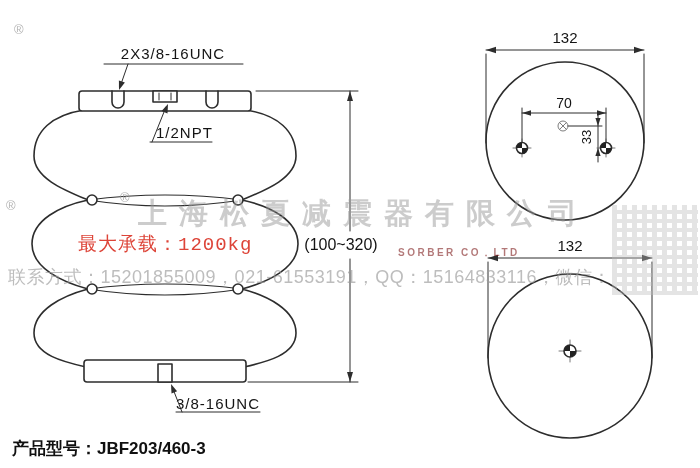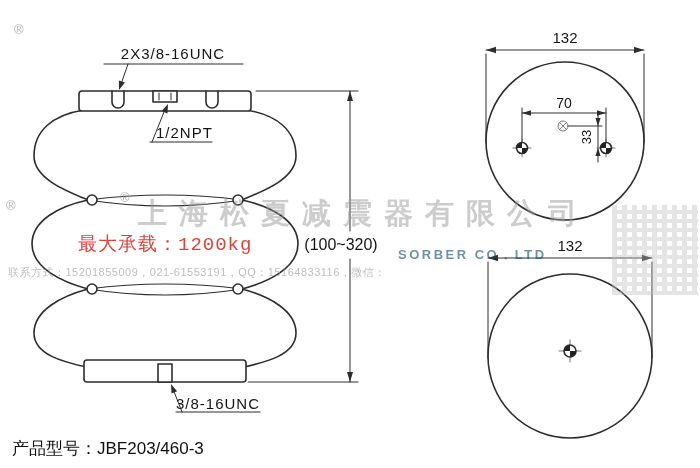--- a/index.html
+++ b/index.html
@@ -8,40 +8,40 @@
     font-family:"Liberation Sans", sans-serif;
   }
   .stage svg{position:absolute;left:0;top:0;}
   .ov{position:absolute;white-space:nowrap;}
   .reg{color:#9f9f9f;font-size:13px;opacity:.8;}
   .wm-cn{
     left:138px;top:194px;font-size:29px;font-weight:700;letter-spacing:12px;
     color:#9a9a9a;opacity:.5;
   }
   .wm-en{
-    left:398px;top:246px;font-size:13px;letter-spacing:2.5px;
-    color:#0c4a6e;opacity:.6;font-weight:700;
+    left:398px;top:246px;font-size:10px;letter-spacing:2.5px;
+    color:#7f1d1d;opacity:.6;font-weight:700;
   }
   .max-load{
     left:78px;top:231px;font-size:19px;letter-spacing:1px;
     color:#dd4438;
     font-family:Liberation Mono, monospace;
   }
   .contact{
-    left:8px;top:265px;font-size:11px;letter-spacing:.5px;
+    left:8px;top:265px;font-size:18px;letter-spacing:.5px;
     color:#9a9a9a;opacity:.65;
   }
   .qr{
     left:612px;top:205px;width:86px;height:90px;opacity:.4;
     background-image:
       repeating-linear-gradient(0deg,#bdbdbd 0 4px,transparent 4px 9px),
       repeating-linear-gradient(90deg,#bdbdbd 0 5px,transparent 5px 10px);
   }
   .model{
-    left:12px;top:437px;font-size:17px;font-weight:400;color:#101010;
+    left:12px;top:437px;font-size:17px;font-weight:700;color:#101010;
   }
   text{font-family:"Liberation Sans", sans-serif;fill:#141414;}
 </style>
 </head>
 <body>
 
 <div class="stage">
 
   <svg width="700" height="468" viewBox="0 0 700 468">
     <g stroke="#2d2d2d" fill="none" stroke-width="1.6" stroke-linecap="round" stroke-linejoin="round">

